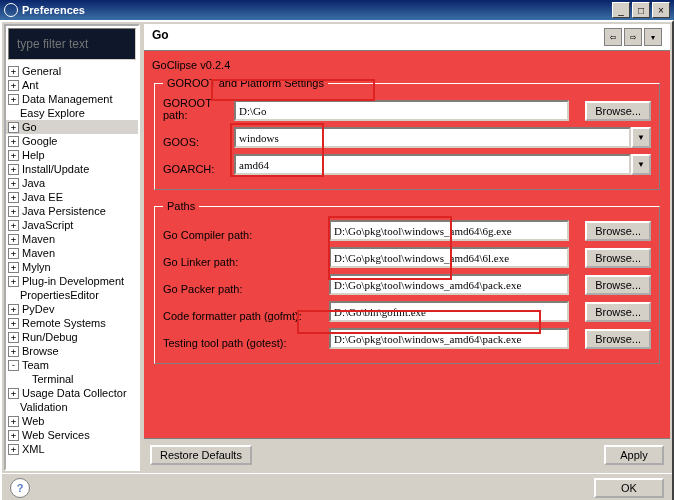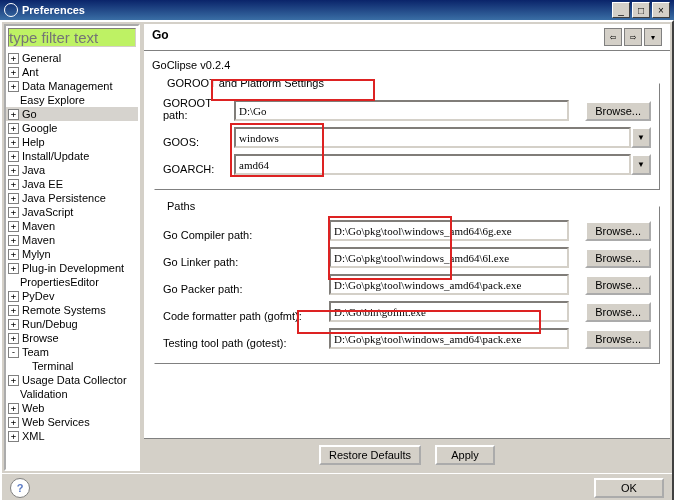--- a/index.html
+++ b/index.html
@@ -4,46 +4,46 @@
 <style>
 html,body{margin:0;padding:0;font-family:Tahoma,sans-serif;font-size:11px;background:#d4d0c8;color:#000;overflow:hidden}
 .titlebar{background:linear-gradient(to bottom,#0a246a,#3a6ea5);height:20px;display:flex;align-items:center;padding:0 4px;color:#fff}
 .titlebar .icon{width:12px;height:12px;border:1px solid #fff;border-radius:50%;margin-right:4px;display:inline-block}
 .titlebar .title{flex:1;font-weight:bold}
 .titlebar .winbtns{display:flex;gap:2px}
 .winbtn{width:16px;height:14px;background:#d4d0c8;border:1px solid #fff;border-right-color:#404040;border-bottom-color:#404040;font-size:10px;display:flex;align-items:center;justify-content:center;color:#000;font-family:Arial}
 .dialog{height:480px;display:flex;flex-direction:column;border:2px solid #d4d0c8;border-top-color:#fff;border-left-color:#fff;border-right-color:#404040;border-bottom-color:#404040}
 .body{flex:1;display:flex;overflow:hidden}
 .sidebar{width:132px;border:2px inset #fff;margin:2px;background:#fff;display:flex;flex-direction:column}
-.filter{border:1px inset #d4d0c8;margin:2px;padding:0;font-size:15px;color:#808080;background:#bef264}
+.filter{border:1px inset #d4d0c8;margin:2px;padding:8px;font-size:12px;color:#808080;background:#0f172a}
 .tree{flex:1;overflow:auto;padding:2px 0}
 .node{display:flex;align-items:center;padding:0 2px;height:14px;white-space:nowrap}
 .node.sel{background:#d6d3ce}
 .toggle{width:9px;height:9px;border:1px solid #808080;background:#fff;display:inline-flex;align-items:center;justify-content:center;margin-right:3px;font-size:9px;line-height:7px;font-family:monospace}
 .toggle.empty{border:none;background:none}
 .branch{width:9px;height:9px;display:inline-block;margin-right:3px}
 .content{flex:1;display:flex;flex-direction:column;margin:2px}
 .header{padding:4px 8px;background:#fff;border-bottom:1px solid #808080}
 .header .title{font-weight:bold;font-size:12px}
 .header .actions{float:right;display:flex;gap:2px}
 .arrowbtn{width:16px;height:16px;border:1px solid #808080;background:#d4d0c8;display:flex;align-items:center;justify-content:center;font-size:8px}
-.page{flex:1;padding:8px;background:#ffffff;overflow:auto}
+.page{flex:1;padding:8px;background:#ef4444;overflow:auto}
 .subtitle{margin-bottom:6px}
 fieldset{border:1px solid #808080;border-top-color:#fff;border-left-color:#fff;padding:8px;margin-bottom:10px;position:relative}
 legend{padding:0 4px}
 .row{display:flex;align-items:flex-end;margin-bottom:6px;gap:16px}
 .row label{width:150px}
 .row.compact label{width:55px}
 .textfield{flex:1;background:#fff;border:2px inset #d4d0c8;padding:1px 3px;height:15px;font-family:Liberation Serif, serif;font-size:11px}
 .combo{flex:1;display:flex}
 .combo .textfield{flex:1}
 .combobtn{width:16px;background:#d4d0c8;border:2px outset #fff;display:flex;align-items:center;justify-content:center;font-size:8px}
 .btn{background:#d4d0c8;border:2px outset #fff;padding:1px 8px;min-width:60px;height:20px;font-family:inherit;font-size:11px;text-align:center}
 .highlight1{position:absolute;border:2px solid #d22;pointer-events:none;z-index:10}
-.bottomarea{padding:6px;display:flex;justify-content:center;gap:14px;border-top:1px solid #808080}
+.bottomarea{padding:6px;display:flex;justify-content:space-between;gap:14px;border-top:1px solid #808080}
 .footer{border-top:1px solid #fff;padding:4px 8px;display:flex;align-items:center}
 .help{width:18px;height:18px;border:1px solid #808080;border-radius:50%;background:#fff;display:flex;align-items:center;justify-content:center;color:#5a7ac4;font-weight:bold}
 .footer-btns{margin-left:auto;display:flex;gap:8px}
 .footer-btns .btn{min-width:70px}
 </style>
 </head>
 <body>
 
 <div class="titlebar">
   <span class="icon"></span>

